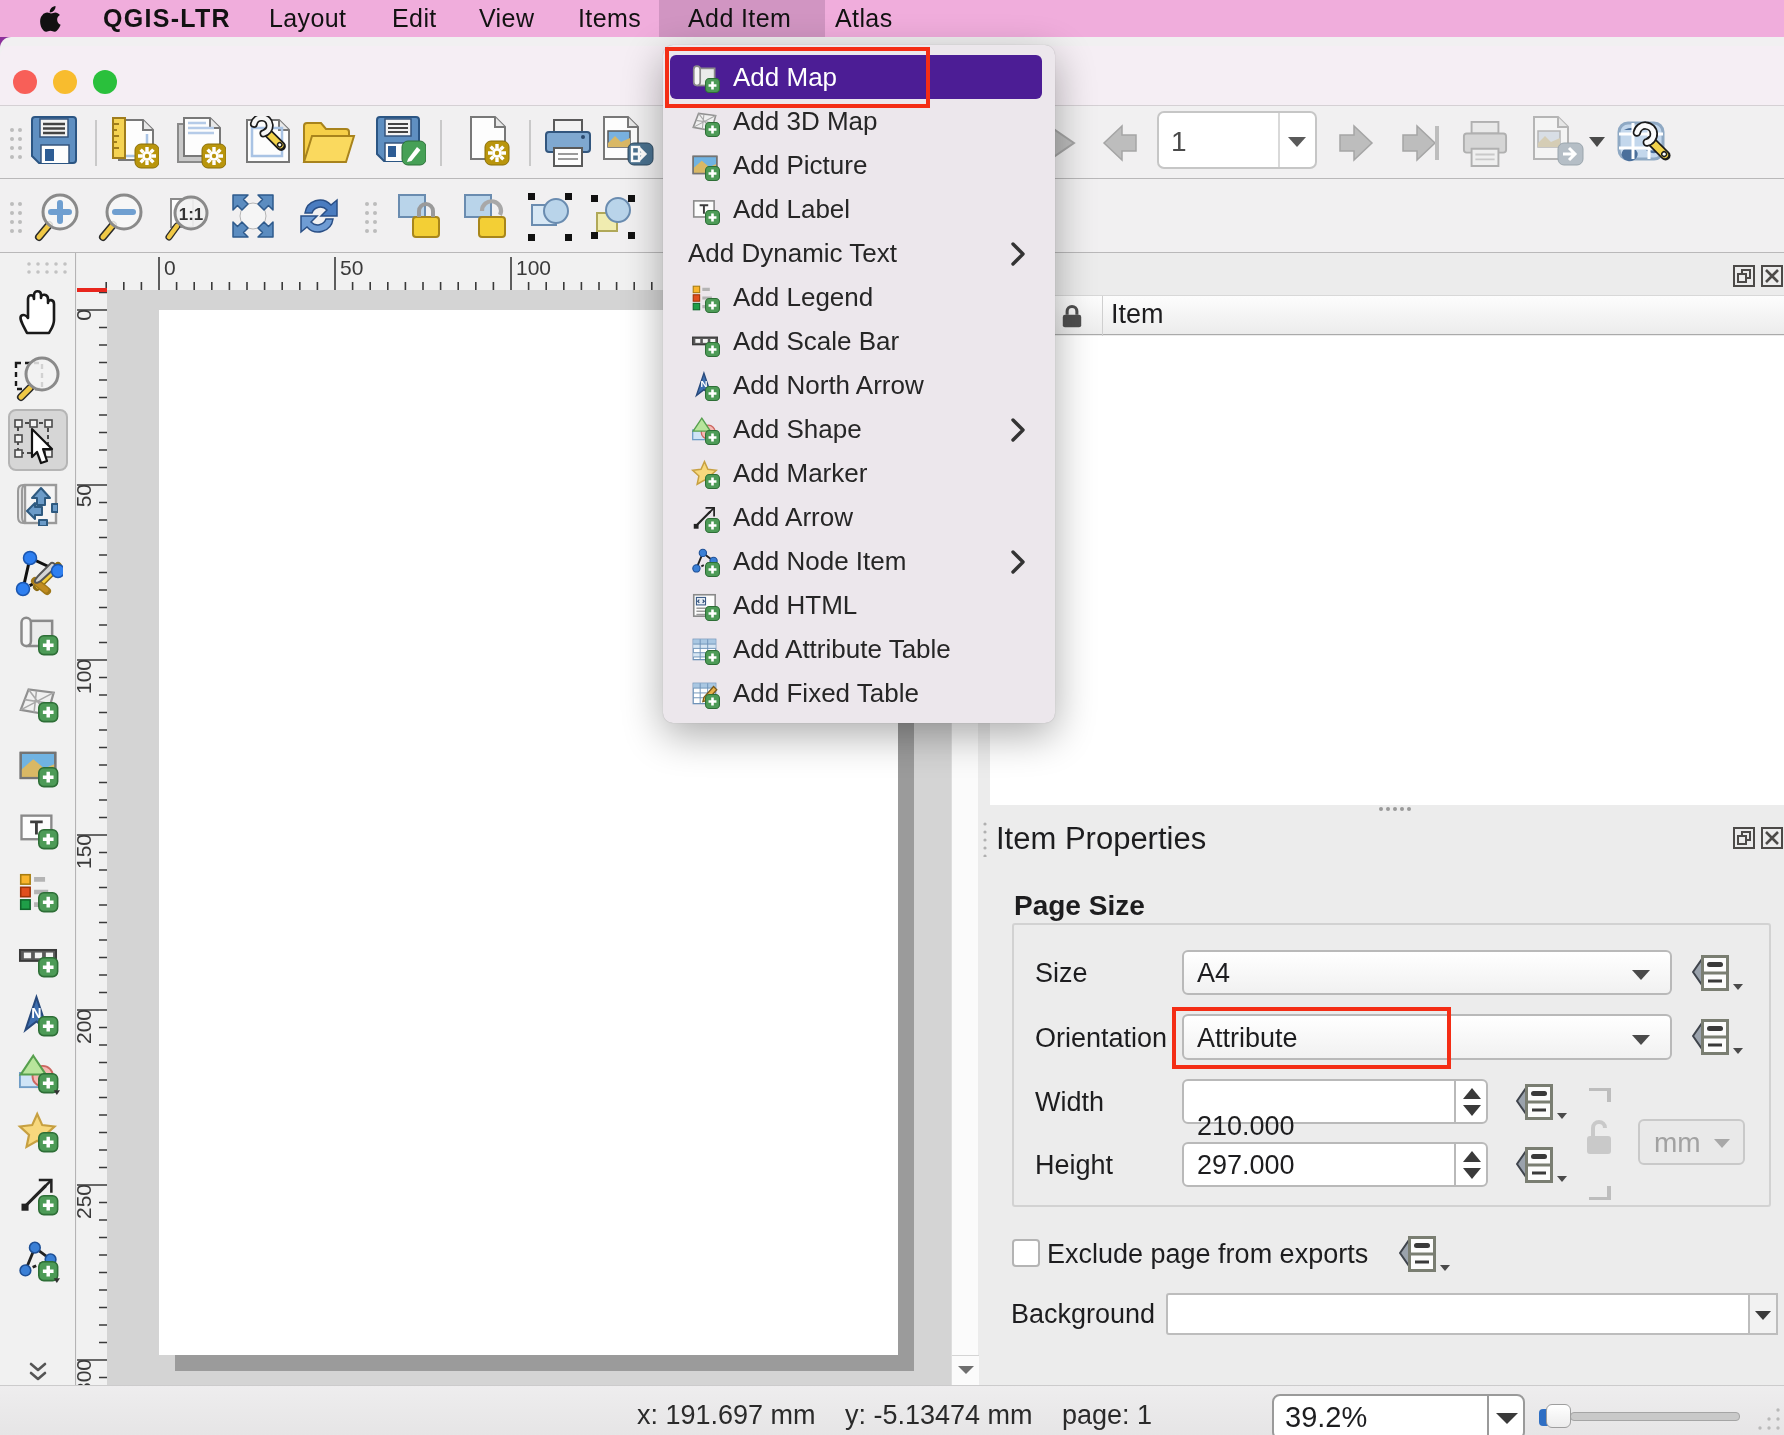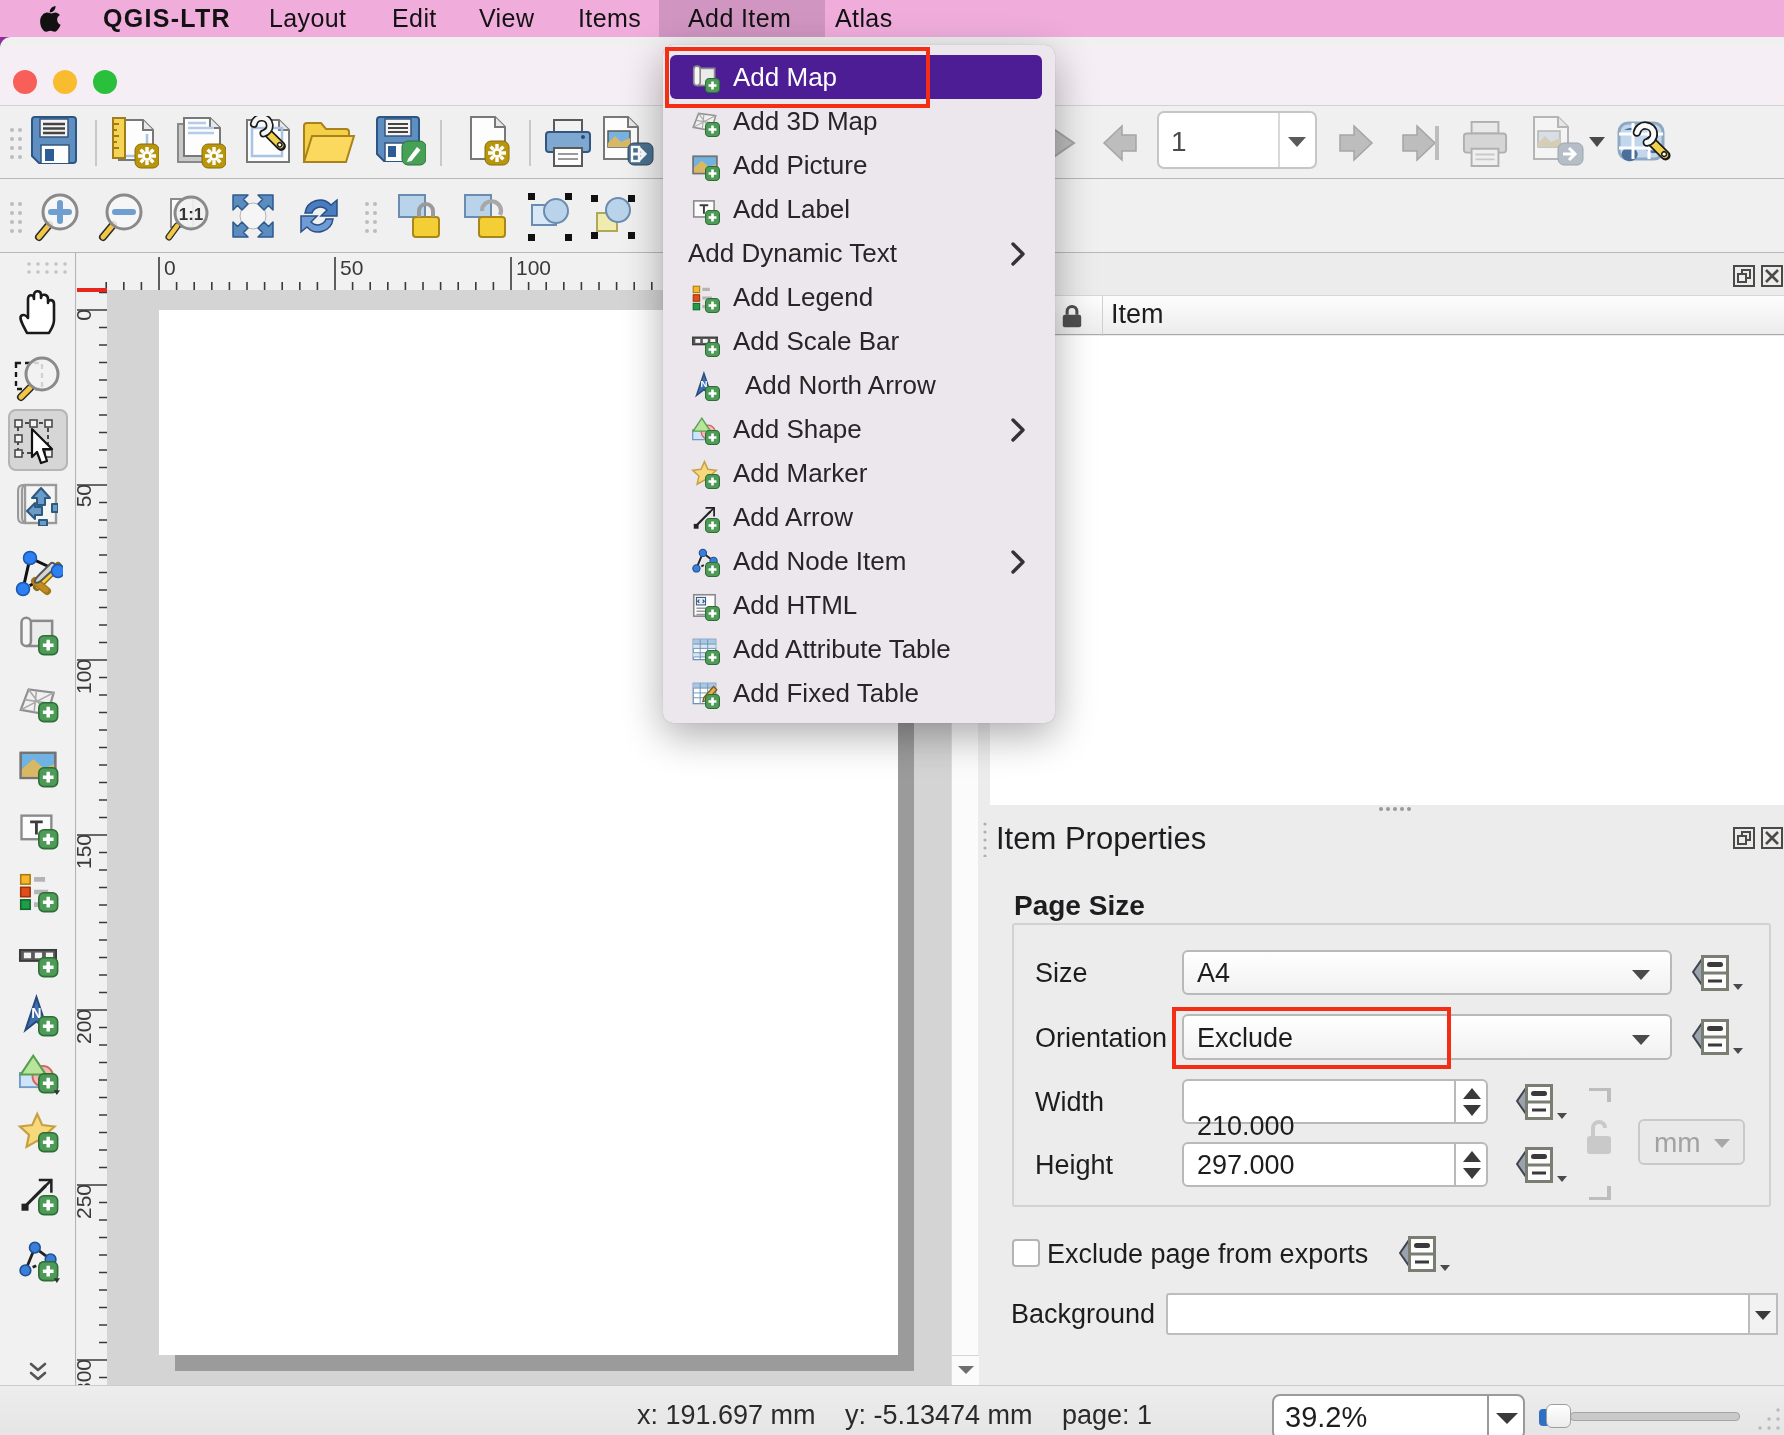--- a/index.html
+++ b/index.html
@@ -653,21 +653,21 @@
           <polygon points="1,17 10,4 10,30" fill="#9aa2ac" stroke="#3f444c" stroke-width="2"></polygon>
           <rect x="10.5" y="1.5" width="25" height="33" fill="#fcfcfc" stroke="#7a7e72" stroke-width="3"></rect>
           <path d="M10 18 h26" stroke="#7a7e72" stroke-width="3"></path>
           <rect x="15" y="7" width="16" height="5" rx="2.5" fill="#3a3a3a"></rect>
           <path d="M16 26 h14" stroke="#3a3a3a" stroke-width="3"></path>
           <polygon points="41,29 51,29 46,35" fill="#4a4a4a"></polygon>
         </svg>
 
       <div class="lbl" style="left:45px;top:770px;">Orientation</div>
       <div class="combo" style="left:192px;top:761px;width:490px;height:46px;">
-        <div class="abs" style="left:13px;top:7px;">Exclude</div>
+        <div class="abs" style="left:13px;top:7px;">Attribute</div>
         <svg class="abs" style="left:447px;top:18px" width="20" height="12" viewBox="0 0 20 12">
             <path d="M1 1h18L10 11z" fill="#4a4a4a"></path>
           </svg>
       </div>
       <svg class="abs" style="left:702px;top:766px" width="52" height="36" viewBox="0 0 52 36">
           <polygon points="1,17 10,4 10,30" fill="#9aa2ac" stroke="#3f444c" stroke-width="2"></polygon>
           <rect x="10.5" y="1.5" width="25" height="33" fill="#fcfcfc" stroke="#7a7e72" stroke-width="3"></rect>
           <path d="M10 18 h26" stroke="#7a7e72" stroke-width="3"></path>
           <rect x="15" y="7" width="16" height="5" rx="2.5" fill="#3a3a3a"></rect>
           <path d="M16 26 h14" stroke="#3a3a3a" stroke-width="3"></path>
@@ -850,21 +850,21 @@
   </div>
   <div class="row" style="top:318px">
     <svg class="abs" style="left:20px;top:8px" width="30" height="30" viewBox="0 0 28 28">
       <path d="M13 2 L20 23 L13 17.5 L6 23 Z" fill="#3e6fb0" stroke="#27497c" stroke-width="1.3"></path>
       <text x="13" y="15" font-family="Liberation Sans" font-size="9" font-weight="bold" fill="#fff" text-anchor="middle">N</text>
       <g transform="translate(14.5,14.5)">
           <rect width="13" height="13" rx="3.5" fill="#4d9b57" stroke="#2d6e36"></rect>
           <path d="M6.5 2.8v7.4M2.8 6.5h7.4" stroke="#fff" stroke-width="2.4"></path>
         </g>
     </svg>
-    <div class="mtext" style="top:0;line-height:44px;margin-left:12px;">Add North Arrow</div>
+    <div class="mtext" style="top:0;line-height:44px;">Add North Arrow</div>
   </div>
   <div class="row" style="top:362px">
     <svg class="abs" style="left:20px;top:8px" width="30" height="30" viewBox="0 0 28 28">
       <rect x="2.5" y="14" width="13" height="9" fill="#cfe4f6" stroke="#6f9cc6" stroke-width="1.2"></rect>
       <circle cx="17" cy="16" r="6.5" fill="#f5b8b4" stroke="#cc6660" stroke-width="1.2"></circle>
       <polygon points="11,3 19,15 3,15" fill="#b8e49c" stroke="#57a04e" stroke-width="1.3"></polygon>
       <g transform="translate(14.5,14.5)">
           <rect width="13" height="13" rx="3.5" fill="#4d9b57" stroke="#2d6e36"></rect>
           <path d="M6.5 2.8v7.4M2.8 6.5h7.4" stroke="#fff" stroke-width="2.4"></path>
         </g>

